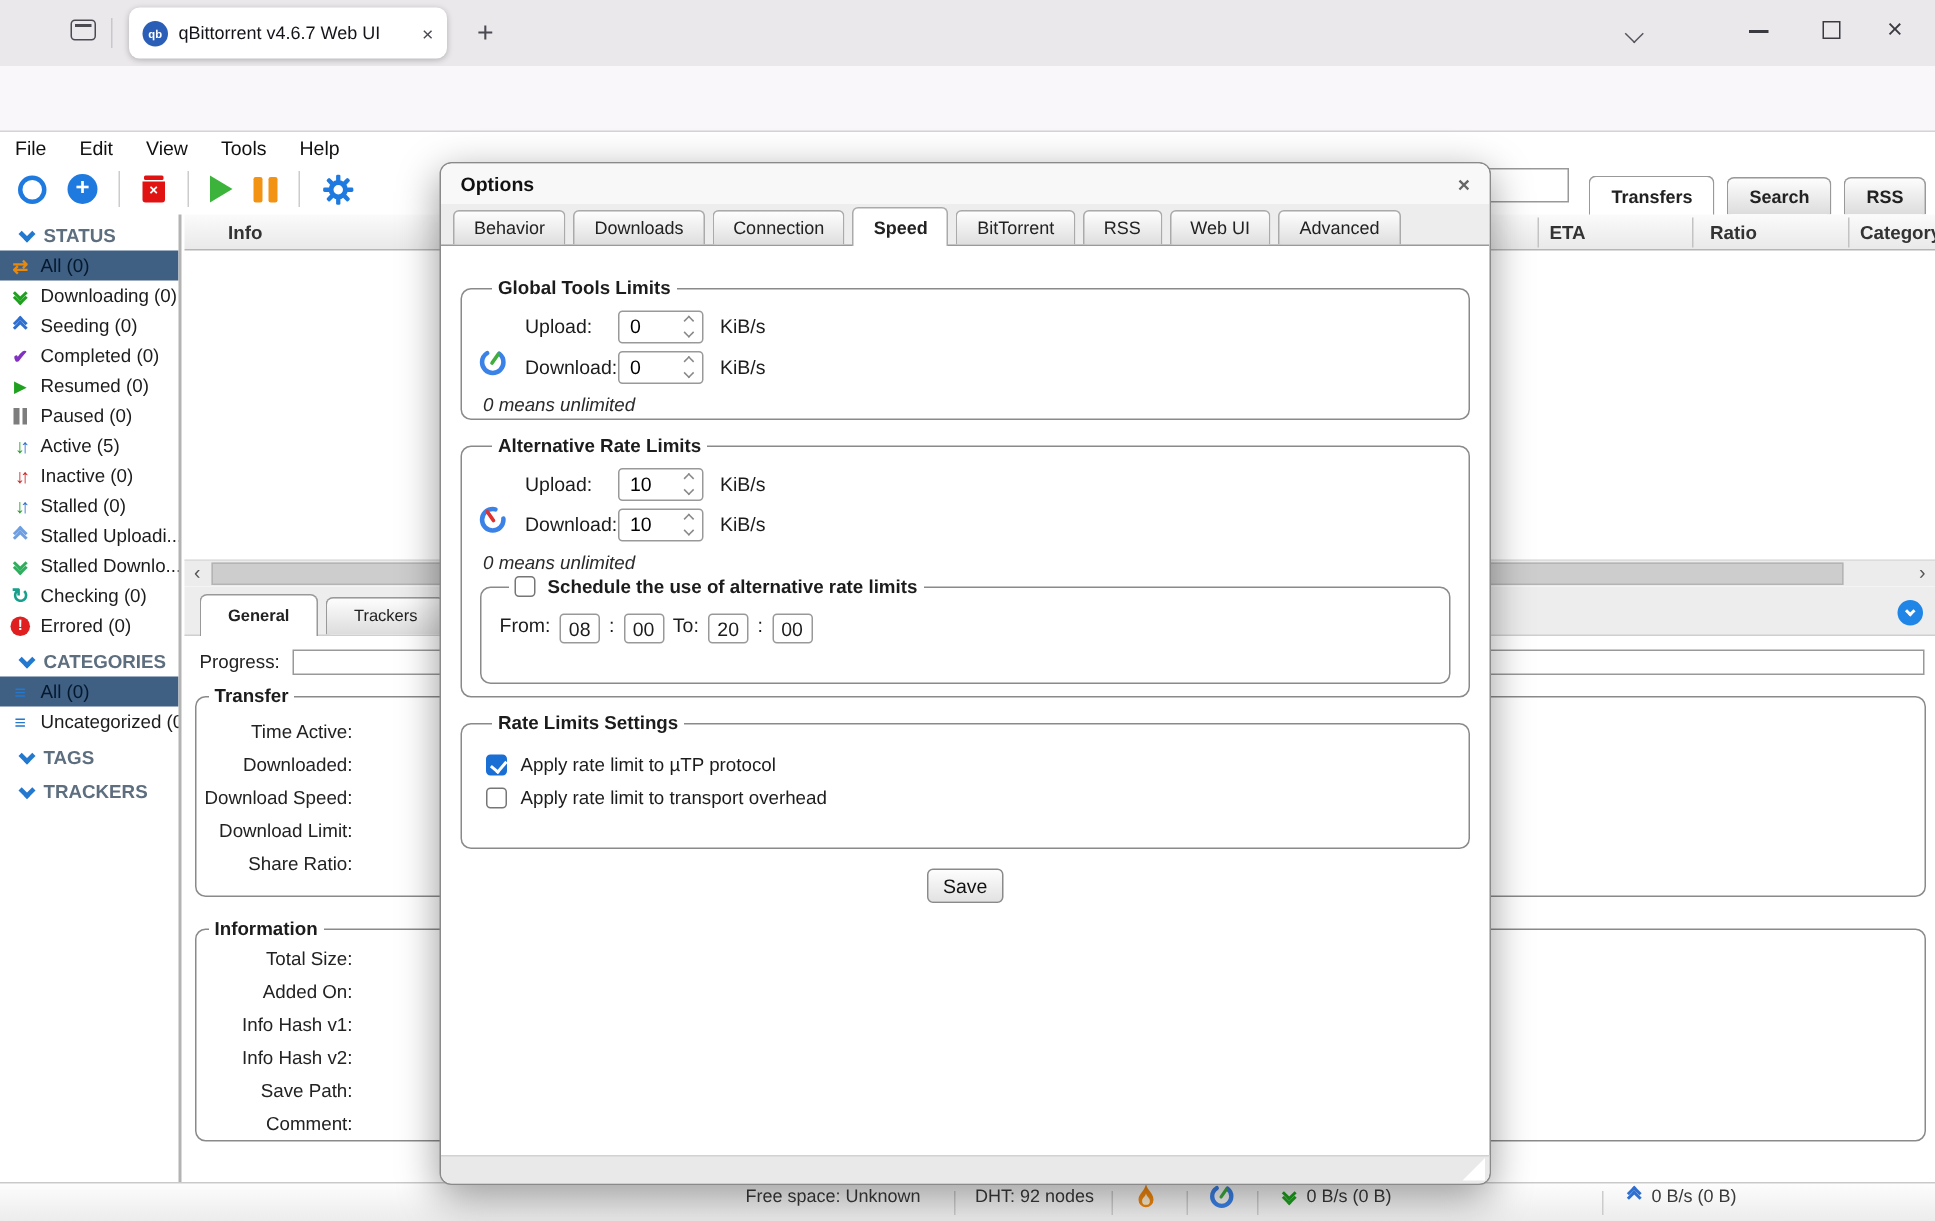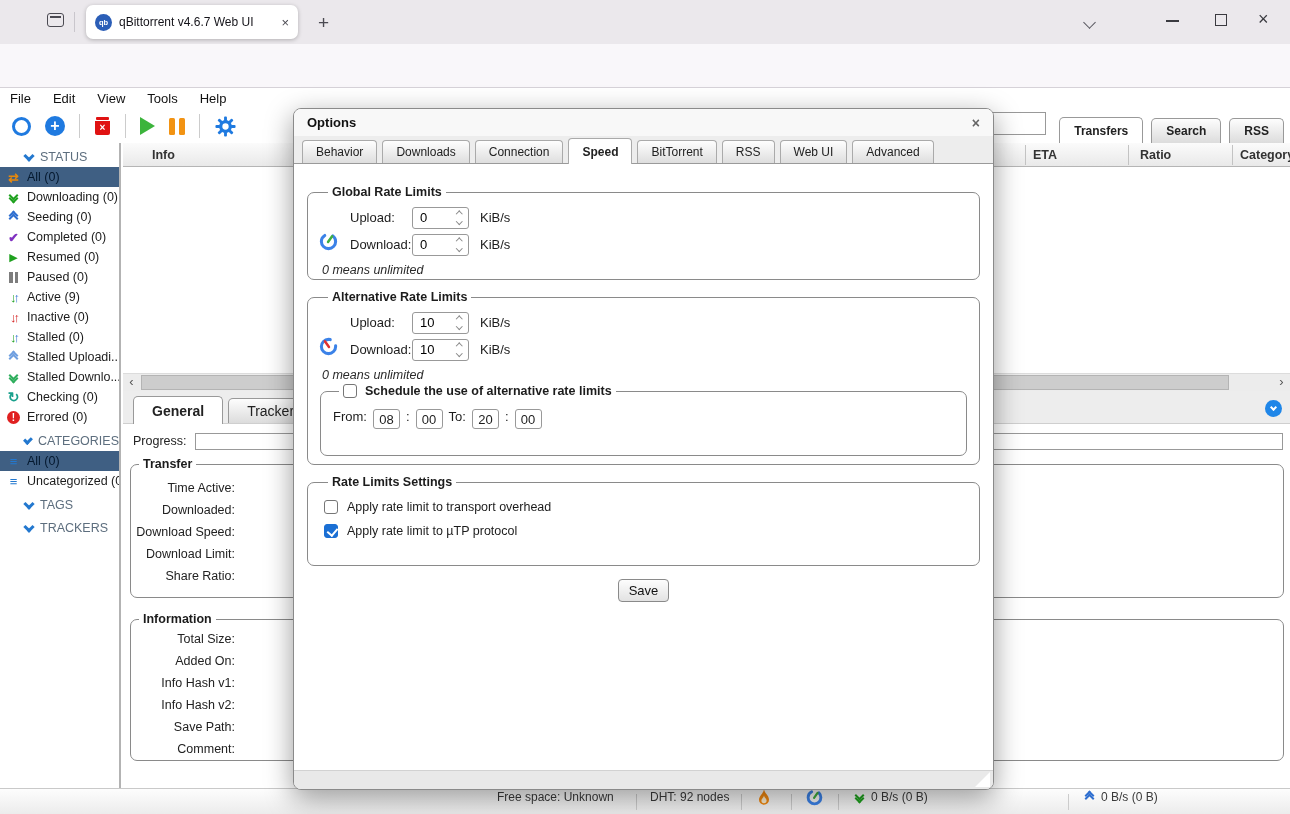--- a/index.html
+++ b/index.html
@@ -52,21 +52,21 @@
   .ic-pause i{width:6px;height:17px;background:#f29313;border-radius:1.5px}
   .chev{display:inline-block;border-style:solid;border-color:currentColor;border-width:0 2.2px 2.2px 0;width:7px;height:7px}
   .chev.down{transform:rotate(45deg)}
   .chev.up{transform:rotate(-135deg)}
   .dc{display:inline-flex;flex-direction:column;align-items:center;width:13px}
   .dc .chev{margin:-2.4px 0}
   .arr{font-size:13px;font-weight:bold;letter-spacing:-3px}
 
   
   .sidebar{position:absolute;left:0;top:55px;width:121px;bottom:26px;background:#fff;border-right:2px solid #b3b3b3;padding-top:4px;overflow:hidden}
-  .sb-h{height:20px;display:flex;align-items:center;gap:7px;padding-left:25px;font-weight:normal;font-size:12.5px;color:#5d6e7e}
+  .sb-h{height:20px;display:flex;align-items:center;gap:7px;padding-left:14px;font-weight:bold;font-size:12.5px;color:#5d6e7e}
   .sb-h .chev{color:#2378cf;border-width:0 3px 3px 0;width:8px;height:8px;margin-top:-3px}
   .sb-i{height:20px;display:flex;align-items:center;gap:5px;padding-left:5px;font-size:12.5px;color:#1c1c1c;white-space:nowrap}
   .sb-i .ico{width:17px;flex:none;text-align:center;display:flex;justify-content:center}
   .sb-i.sel{background:#3f5f83;color:#04182e}
   .err-ic{width:13px;height:13px;border-radius:50%;background:#e02020;color:#fff;font-size:10px;font-weight:bold;line-height:13px;text-align:center}
   .list-ic{color:#2378cf;font-weight:bold;font-size:13px}
 
   
   .thead{position:absolute;left:123px;top:55px;right:0;height:24px;background:linear-gradient(#fbfbfb,#e9e9e9);border-bottom:1px solid #b5b5b5}
   .thead .col{position:absolute;top:0;height:24px;line-height:24px;font-weight:bold;font-size:12.5px;color:#333}
@@ -78,21 +78,21 @@
 
   
   .listarea{position:absolute;left:123px;top:80px;right:0;height:205px;background:#fff}
   .hscroll{position:absolute;left:123px;top:285px;right:0;height:18px;background:#ececec;border-top:1px solid #dcdcdc}
   .hs-btn{position:absolute;top:0;width:17px;height:17px;color:#555;font-size:13px;text-align:center;line-height:16px}
   .hs-thumb{position:absolute;left:18px;top:1px;width:1088px;height:15px;background:#cdcdcd;border:1px solid #b4b4b4}
 
   
   .bpanel{position:absolute;left:123px;top:303px;right:0;bottom:26px;background:#fff}
   .bp-tabs{position:absolute;left:0;top:0;right:0;height:33px;background:#ededed;border-bottom:1px solid #cfcfcf;display:flex;align-items:flex-end;gap:5px;padding:0 0 0 10px}
-  .btabp{height:25px;padding:12px 18px;border:1px solid #999;border-bottom:none;border-radius:5px 5px 0 0;background:linear-gradient(#fdfdfd,#dcdcdc);font-size:14px;color:#222;display:flex;align-items:center}
+  .btabp{height:25px;padding:12px 18px;border:1px solid #999;border-bottom:none;border-radius:5px 5px 0 0;background:linear-gradient(#fdfdfd,#dcdcdc);font-size:11px;color:#222;display:flex;align-items:center}
   .btabp.active{background:#fff;font-weight:bold;height:28px;margin-bottom:-1px}
   .collapse{position:absolute;right:8px;top:9px;width:17px;height:17px;border-radius:50%;background:#1f86e8;display:flex;align-items:center;justify-content:center}
   .collapse .chev{color:#fff;width:5px;height:5px;border-width:0 2px 2px 0;margin-top:-2px}
   .prow{position:absolute;left:10px;top:40px;right:7px;height:20px;display:flex;align-items:center;gap:8px;font-size:12.5px;color:#222}
   .pinput{flex:1;height:17px;border:1px solid #999;background:#fff}
   fieldset{border:1px solid #8a8a8a;border-radius:7px}
   legend{font-weight:bold;font-size:12.5px;padding:0 4px;margin-left:8px;color:#1c1c1c}
   .fs-transfer{position:absolute;left:7px;right:6px;top:66px;height:141px}
   .fs-info{position:absolute;left:7px;right:6px;top:221px;height:149px}
   .frow{height:22px;line-height:22px;font-size:12.5px;color:#222;text-align:right;width:102px;margin-left:2px}
@@ -277,21 +277,21 @@
             <i style="width:3.5px;height:11px;background:#7d7d7d"></i>
           </span>
         </span>
         <span>Paused (0)</span>
       </div>
     <div class="sb-i">
         <span class="ico arr">
           <span class="c-green">↓</span>
           <span class="c-blue">↑</span>
         </span>
-        <span>Active (9)</span>
+        <span>Active (5)</span>
       </div>
     <div class="sb-i">
         <span class="ico arr c-red">
           <span>↓</span>
           <span>↑</span>
         </span>
         <span>Inactive (0)</span>
       </div>
     <div class="sb-i">
         <span class="ico arr">
@@ -451,21 +451,21 @@
     <div class="dtab active">Speed</div>
     <div class="dtab">BitTorrent</div>
     <div class="dtab">RSS</div>
     <div class="dtab">Web UI</div>
     <div class="dtab">Advanced</div>
   </div>
 
   <div class="dlg-body">
 
     <fieldset class="fs fs-global">
-      <legend>Global Rate Limits</legend>
+      <legend>Global Tools Limits</legend>
       <span class="gauge">
         <svg width="19" height="19" viewBox="0 0 20 20">
             <circle cx="10" cy="10" r="7.5" fill="none" stroke="#3b82e8" stroke-width="3.2" stroke-dasharray="39 9" stroke-dashoffset="8" stroke-linecap="round"></circle>
             <line x1="9.5" y1="10.5" x2="13.8" y2="4.4" stroke="#3fae3f" stroke-width="2.6" stroke-linecap="round"></line>
           </svg>
       </span>
       <div class="rl-row">
         <span class="rl-label">Upload:</span>
         <div class="spin">
           <span class="val">0</span>
@@ -535,28 +535,28 @@
           <span>To:</span>
           <span class="tin">20</span>
           <span>:</span>
           <span class="tin">00</span>
         </div>
       </fieldset>
     </fieldset>
 
     <fieldset class="fs fs-rls">
       <legend>Rate Limits Settings</legend>
+      <div class="opt-row" style="margin-top:10px">
+        <span class="cb checked"></span>
+        <span>Apply rate limit to µTP protocol</span>
+      </div>
       <div class="opt-row">
         <span class="cb"></span>
         <span>Apply rate limit to transport overhead</span>
       </div>
-      <div class="opt-row" style="margin-top:10px">
-        <span class="cb checked"></span>
-        <span>Apply rate limit to µTP protocol</span>
-      </div>
     </fieldset>
 
     <div class="savebar">
       <span class="savebtn">Save</span>
     </div>
   </div>
 
   <div class="dlg-foot">
     <div class="grip"></div>
   </div>

